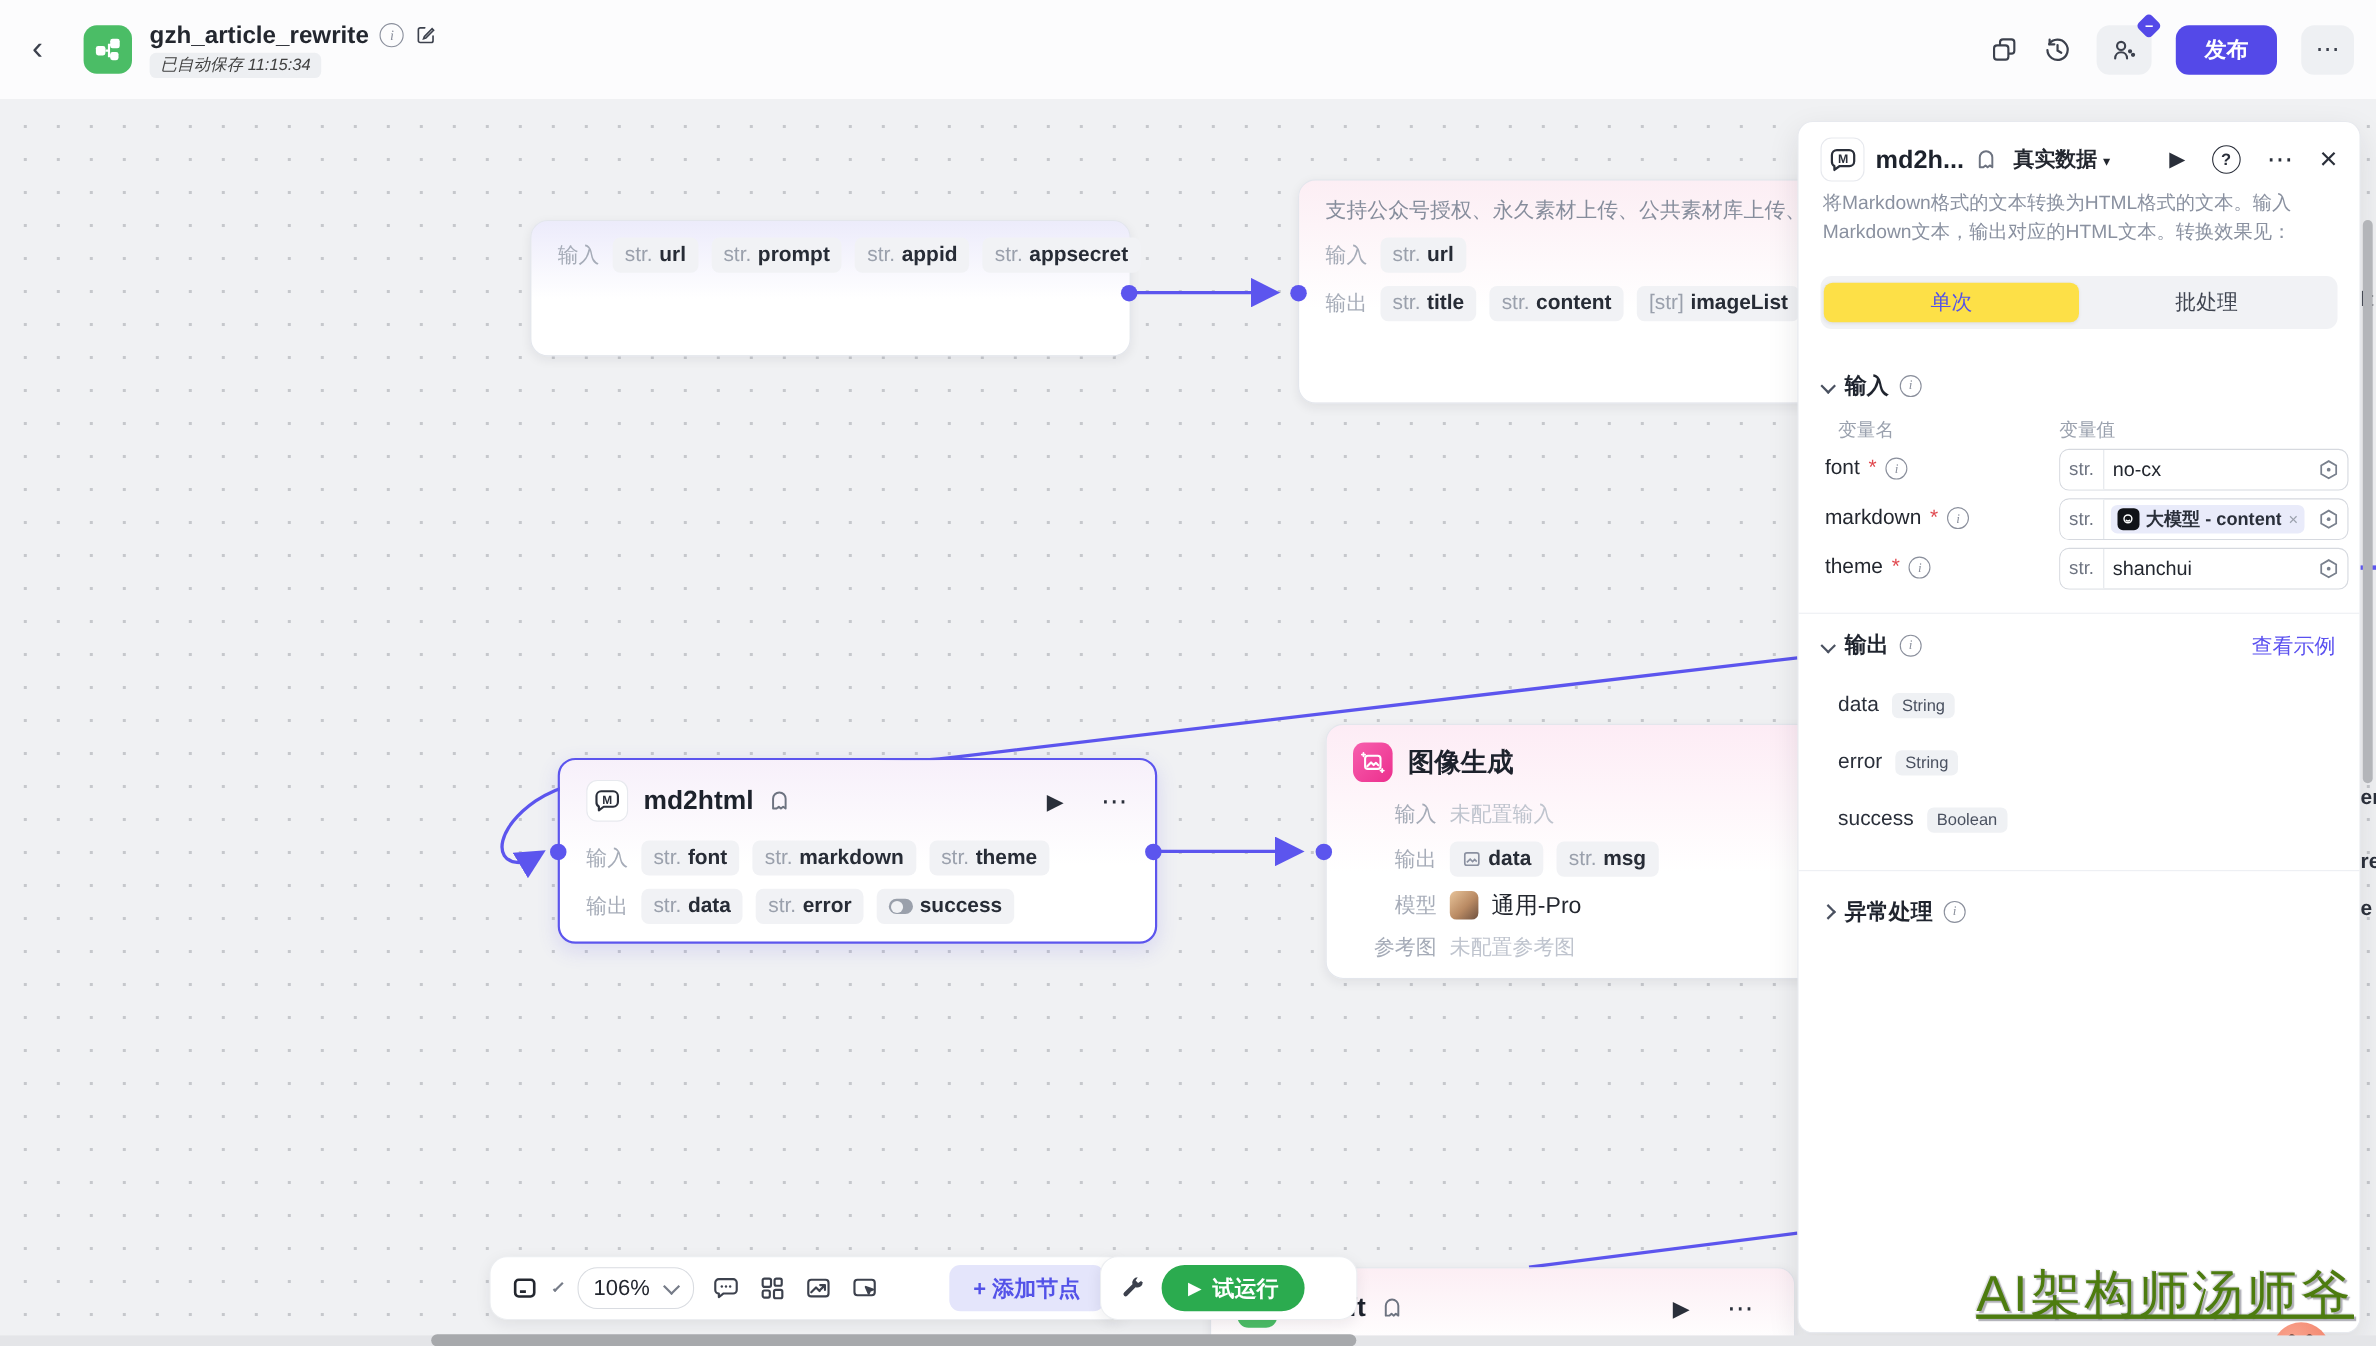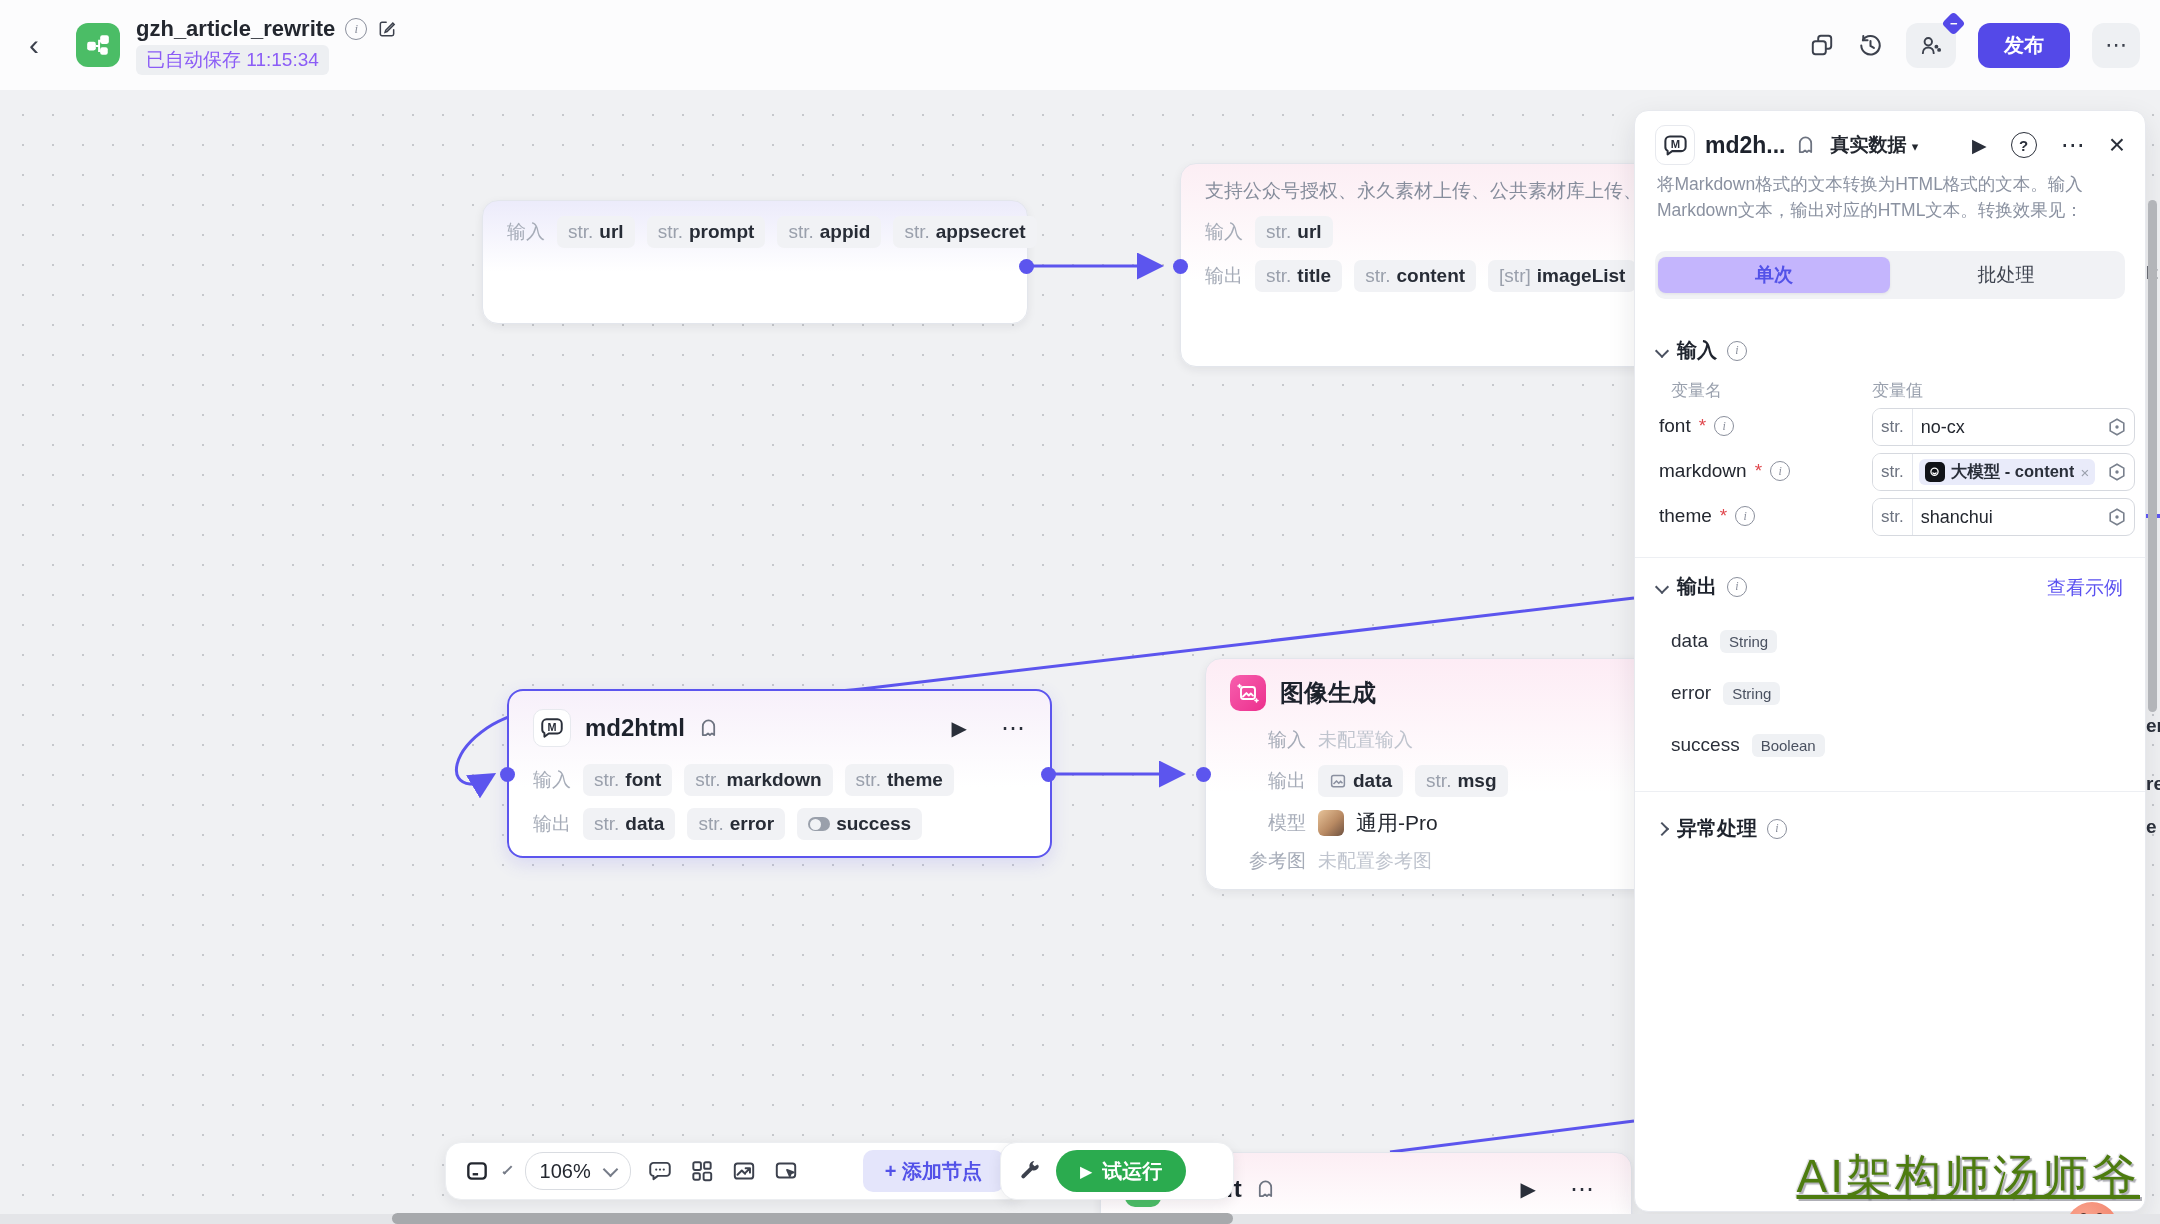--- a/index.html
+++ b/index.html
@@ -11,21 +11,21 @@
           display:flex;align-items:center;}
   .backbtn{width:36px;height:36px;margin-left:16px;display:flex;align-items:center;justify-content:center;
            font-size:30px;color:#3c414d;cursor:pointer;}
   .appicon{width:44px;height:44px;border-radius:12px;background:#4bbd66;margin-left:24px;flex:none;
            display:flex;align-items:center;justify-content:center;}
   .titlewrap{margin-left:16px;display:flex;flex-direction:column;gap:3px;}
   .titlerow{display:flex;align-items:center;gap:10px;}
   .apptitle{font-size:22px;font-weight:700;color:#23272f;}
   .i-circle{width:20px;height:20px;border-radius:50%;border:1.6px solid #8a8f9c;color:#8a8f9c;
             font-size:13px;display:flex;align-items:center;justify-content:center;font-style:italic;font-family:"Liberation Serif",serif;}
-  .autosave{background:#edeff2;border-radius:6px;padding:2px 10px;font-size:19px;color:#8b5cf6;align-self:flex-start;}
+  .autosave{background:#edeff2;border-radius:6px;padding:2px 10px;font-size:15px;color:#404040;align-self:flex-start;font-style:italic;}
   .tb-right{margin-left:auto;display:flex;align-items:center;gap:22px;margin-right:20px;}
   .tb-iconbtn{color:#3c414d;display:flex;align-items:center;justify-content:center;cursor:pointer;}
   .tb-graybtn{width:50px;height:45px;background:#eef0f3;border-radius:12px;display:flex;align-items:center;
               justify-content:center;position:relative;cursor:pointer;}
   .collab-badge{position:absolute;top:-8px;right:-6px;width:17px;height:17px;background:#5449e8;border-radius:4px;
                 transform:rotate(45deg);display:flex;align-items:center;justify-content:center;}
   .collab-badge span{transform:rotate(-45deg);color:#fff;font-size:13px;font-weight:700;line-height:1;}
   .publish{height:45px;padding:0 26px;background:#5449e8;border-radius:12px;color:#fff;font-size:20px;
            font-weight:600;display:flex;align-items:center;cursor:pointer;}
   .morebtn{width:48px;height:45px;background:#eef0f3;border-radius:12px;color:#3c414d;font-size:22px;
@@ -87,21 +87,21 @@
   .pcaret{font-size:13px;color:#23272f;}
   .phicons{margin-left:auto;display:flex;align-items:center;gap:24px;color:#2a2f3a;}
   .phicons>span{cursor:pointer;display:flex;align-items:center;justify-content:center;}
   .help-circle{width:24px;height:24px;border:1.8px solid #2a2f3a;border-radius:50%;font-size:15px;font-weight:700;}
   .pdesc{position:absolute;left:22px;right:18px;top:60px;height:56px;font-size:17.5px;line-height:1.5;
          color:#8a91a0;overflow:hidden;}
   .ptabs{position:absolute;left:20px;right:20px;top:140px;height:42px;background:#f1f2f5;border-radius:10px;
          display:flex;align-items:center;padding:3px;}
   .ptab{flex:1;height:36px;display:flex;align-items:center;justify-content:center;font-size:19px;
         color:#3f4450;border-radius:8px;cursor:pointer;}
-  .ptab.active{background:#c4b5fd;color:#5352e8;font-weight:700;box-shadow:0 1px 3px rgba(25,28,40,.08);}
+  .ptab.active{background:#fde047;color:#5352e8;font-weight:400;box-shadow:0 1px 3px rgba(25,28,40,.08);}
   .sechead{position:absolute;left:22px;display:flex;align-items:center;gap:10px;}
   .sechead .sectitle{font-size:20px;font-weight:700;color:#1f242e;}
   .chev-s{width:8px;height:8px;border-right:2px solid #4a5160;border-bottom:2px solid #4a5160;
           transform:rotate(45deg);display:inline-block;}
   .chev-r{transform:rotate(-45deg);}
   .collabel{position:absolute;font-size:17px;color:#9aa1ae;}
   .prow-label{position:absolute;left:24px;display:flex;align-items:center;gap:8px;font-size:19px;color:#23272f;height:36px;}
   .star{color:#e0484e;}
   .valbox{position:absolute;left:237px;width:261px;height:36px;border:1.5px solid #d6d9df;border-radius:9px;
           background:#fff;display:flex;align-items:center;overflow:hidden;}

